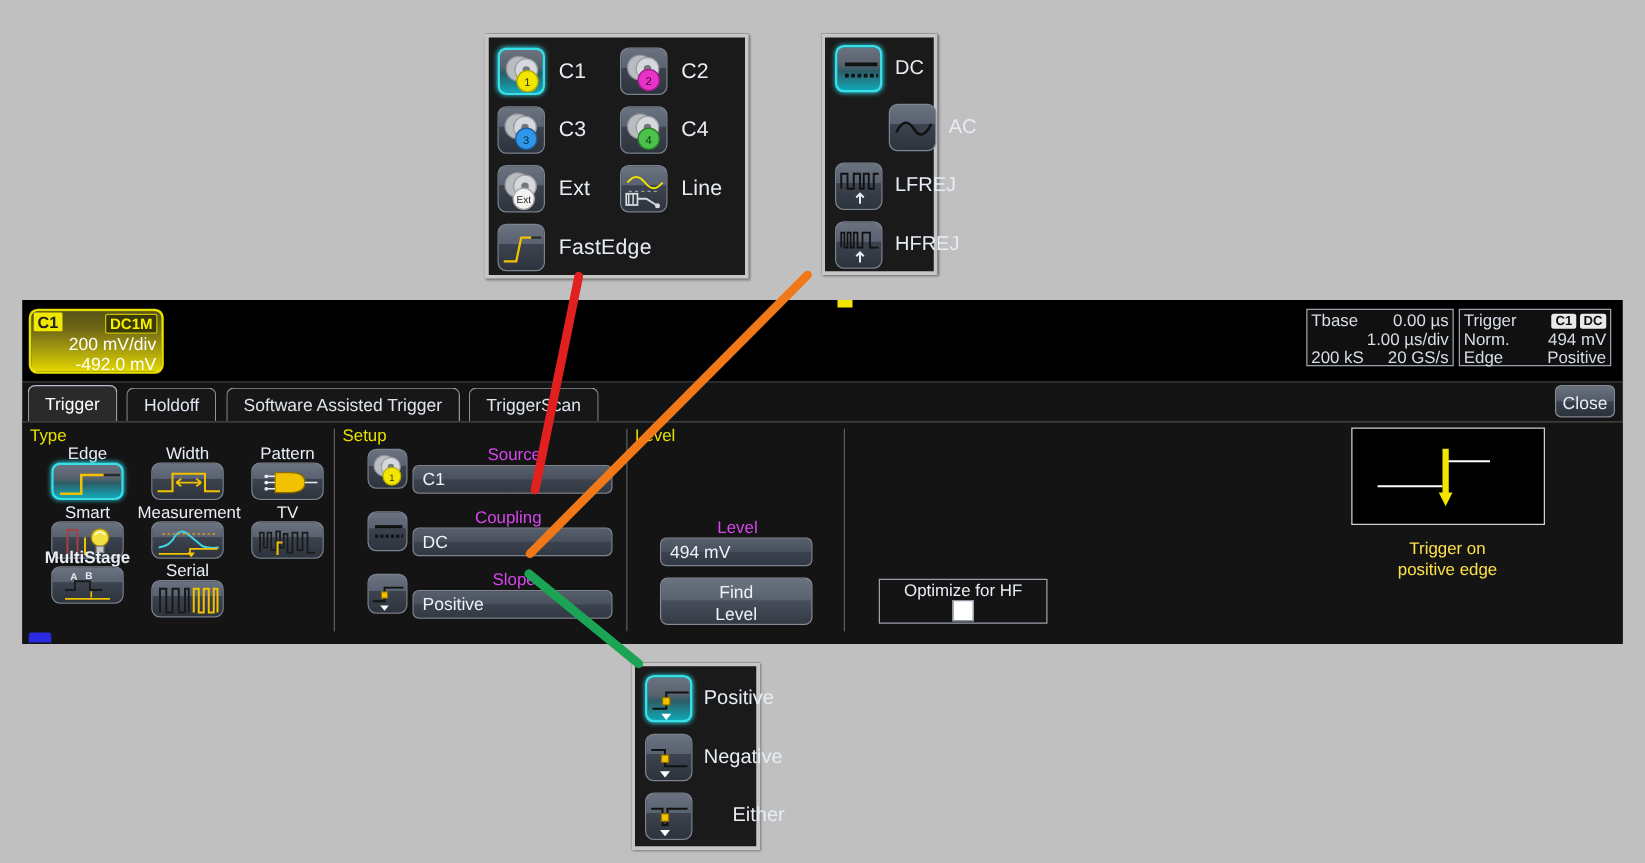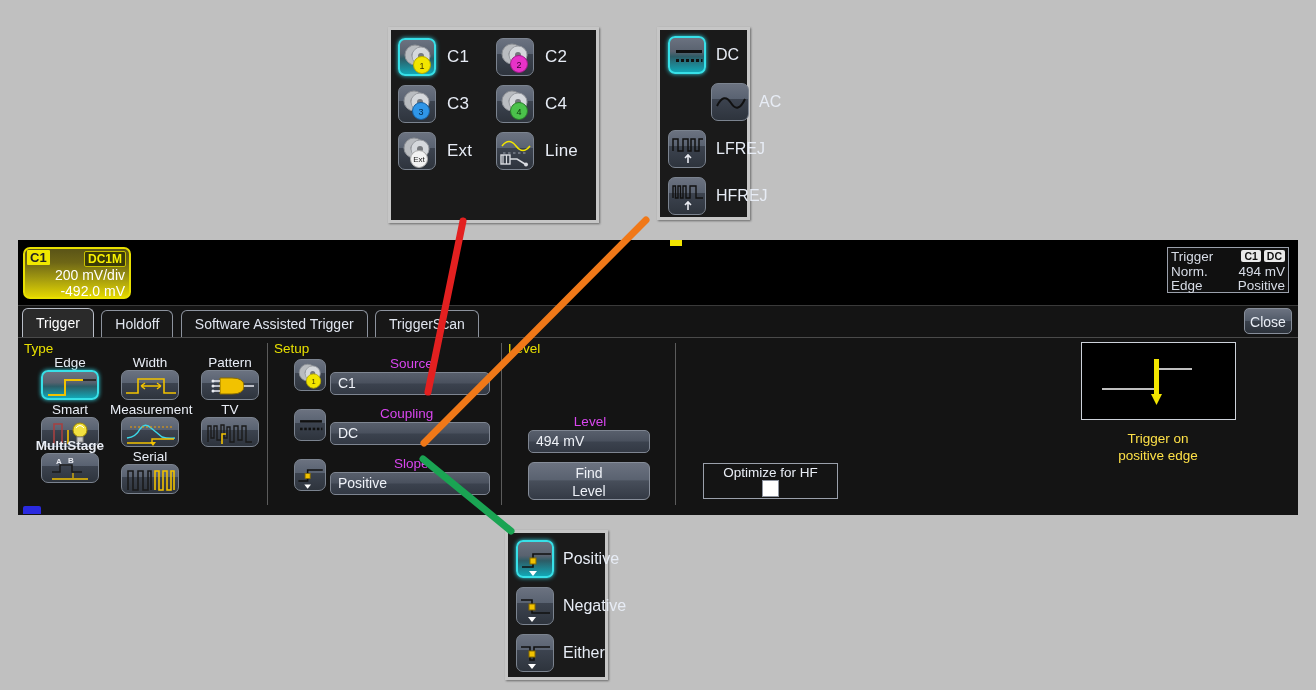--- a/index.html
+++ b/index.html
@@ -239,20 +239,29 @@
         <path d="M6 20 H30" stroke="#9aa0ab" stroke-width="1" stroke-dasharray="2.5,2.5" fill="none"></path>
         <rect x="4" y="22" width="9" height="9" fill="none" stroke="#d8dbe0" stroke-width="1.4"></rect>
         <path d="M6 22 V31 M9.5 22 V31" stroke="#d8dbe0" stroke-width="1.2"></path>
         <path d="M13 26 H20 L28 31" stroke="#d8dbe0" stroke-width="1.6" fill="none"></path>
         <circle cx="29" cy="31.5" r="2" fill="#d8dbe0"></circle>
       </svg>
     </span>
     <span class="src-lbl">Line</span>
   </div>
 
+  <div class="src-row" style="left:7px;top:149px;">
+    <span class="ibtn">
+      <svg width="38" height="38" viewBox="0 0 38 38">
+        <path d="M4 29 H14 L18 10 H26" stroke="#f2c200" stroke-width="1.8" fill="none"></path>
+        <path d="M26 10 H34" stroke="#2a2a2a" stroke-width="1.8" fill="none"></path>
+      </svg>
+    </span>
+    <span class="src-lbl">FastEdge</span>
+  </div>
 </div>
 
 <div class="popup" id="cpl-popup">
   <div class="cpl-row" style="top:6px;">
     <span class="ibtn sel">
       <svg width="38" height="38" viewBox="0 0 38 38">
         <rect x="6" y="12" width="26" height="3" fill="#111"></rect>
         <g fill="#111">
           <rect x="6" y="21" width="3" height="3"></rect>
             <rect x="11" y="21" width="3" height="3"></rect>
@@ -312,21 +321,21 @@
     <span class="ibtn">
       <svg width="38" height="38" viewBox="0 0 38 38">
         <path d="M4 12 H15 V25 H33" stroke="#111" stroke-width="1.6" fill="none"></path>
         <rect x="12" y="16" width="6" height="6" fill="#f2c200" stroke="#8a6d00"></rect>
         <path d="M15 34 L11 29 H19 Z" fill="#fff"></path>
       </svg>
     </span>
     <span class="slp-lbl">Negative</span>
   </div>
 
-  <div class="slp-row" style="top:101px;">
+  <div class="slp-row" style="top:101px;gap:23px;">
     <span class="ibtn">
       <svg width="38" height="38" viewBox="0 0 38 38">
         <path d="M4 12 H13 V25 H17 V12 H33" stroke="#111" stroke-width="1.6" fill="none"></path>
         <rect x="12" y="16" width="6" height="6" fill="#f2c200" stroke="#8a6d00"></rect>
         <path d="M15 34 L11 29 H19 Z" fill="#fff"></path>
       </svg>
     </span>
     <span class="slp-lbl">Either</span>
   </div>
 </div>
@@ -336,20 +345,33 @@
   <div class="graticule">
     <div id="trig-marker"></div>
 
     <div id="chan-readout">
       <span class="tag">C1</span>
       <span class="cpl">DC1M</span>
       <span class="l2">200 mV/div</span>
       <span class="l3">-492.0 mV</span>
     </div>
 
+    <div class="ro" id="tbase-ro">
+      <div class="r r1">
+        <span class="l">Tbase</span>
+        <span class="r2">0.00 µs</span>
+      </div>
+      <div class="r r2r">
+        <span class="r2">1.00 µs/div</span>
+      </div>
+      <div class="r r3">
+        <span class="l">200 kS</span>
+        <span class="r2">20 GS/s</span>
+      </div>
+    </div>
 
     <div class="ro" id="trig-ro">
       <div class="r r1">
         <span class="l">Trigger</span>
         <span class="r2">
           <span class="minitag">C1</span><span class="minitag">DC</span>
         </span>
       </div>
       <div class="r r2r">
         <span class="l">Norm.</span>

